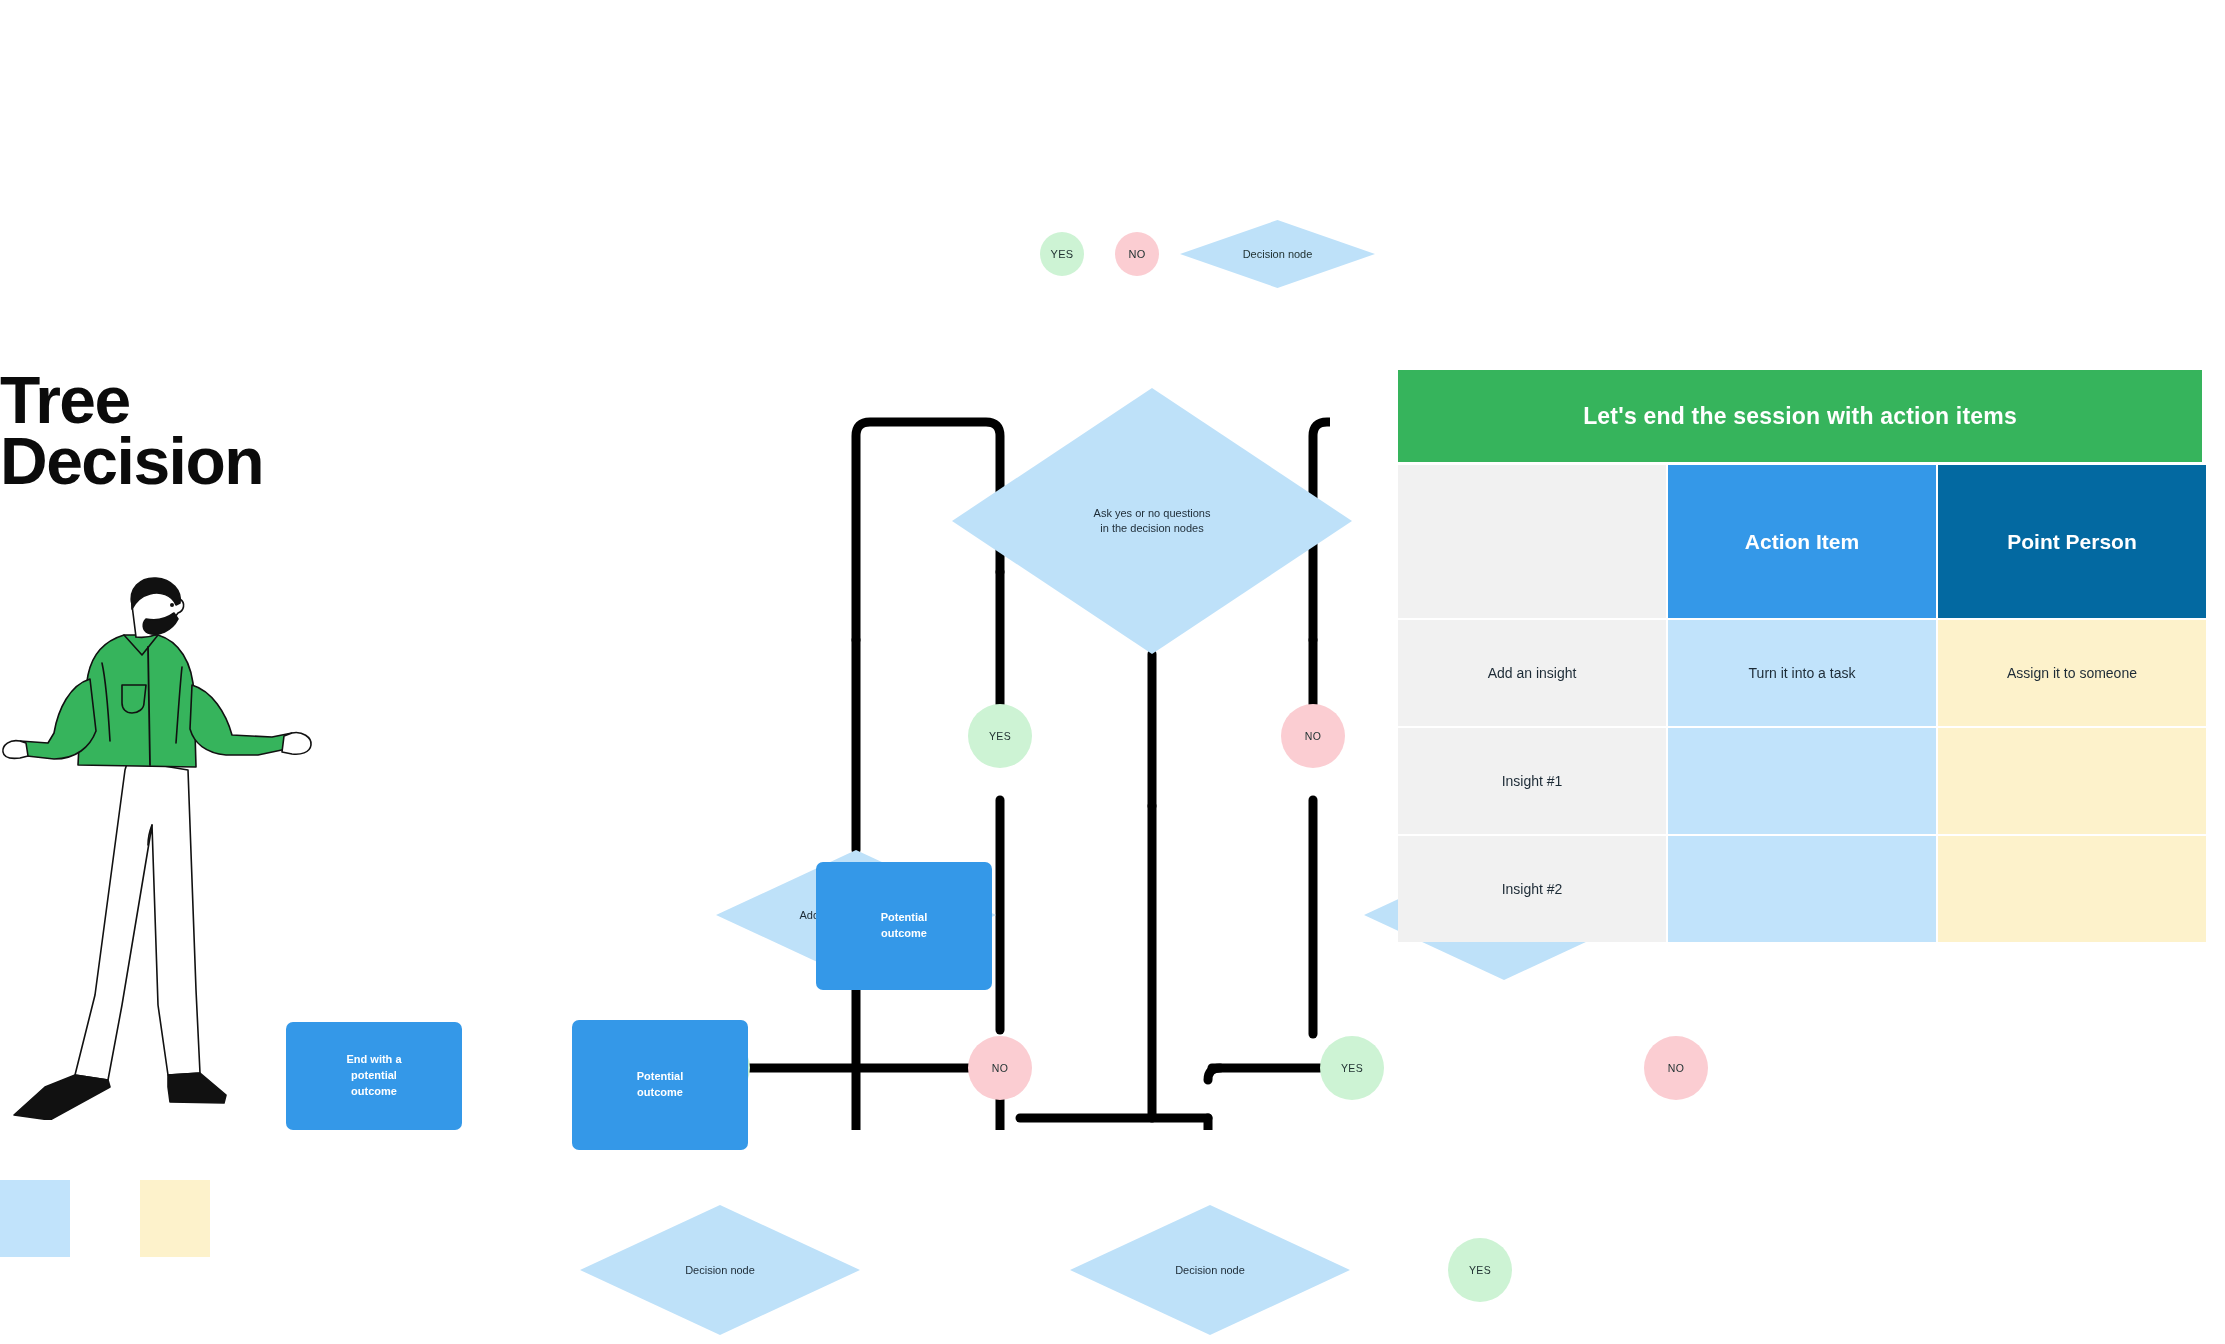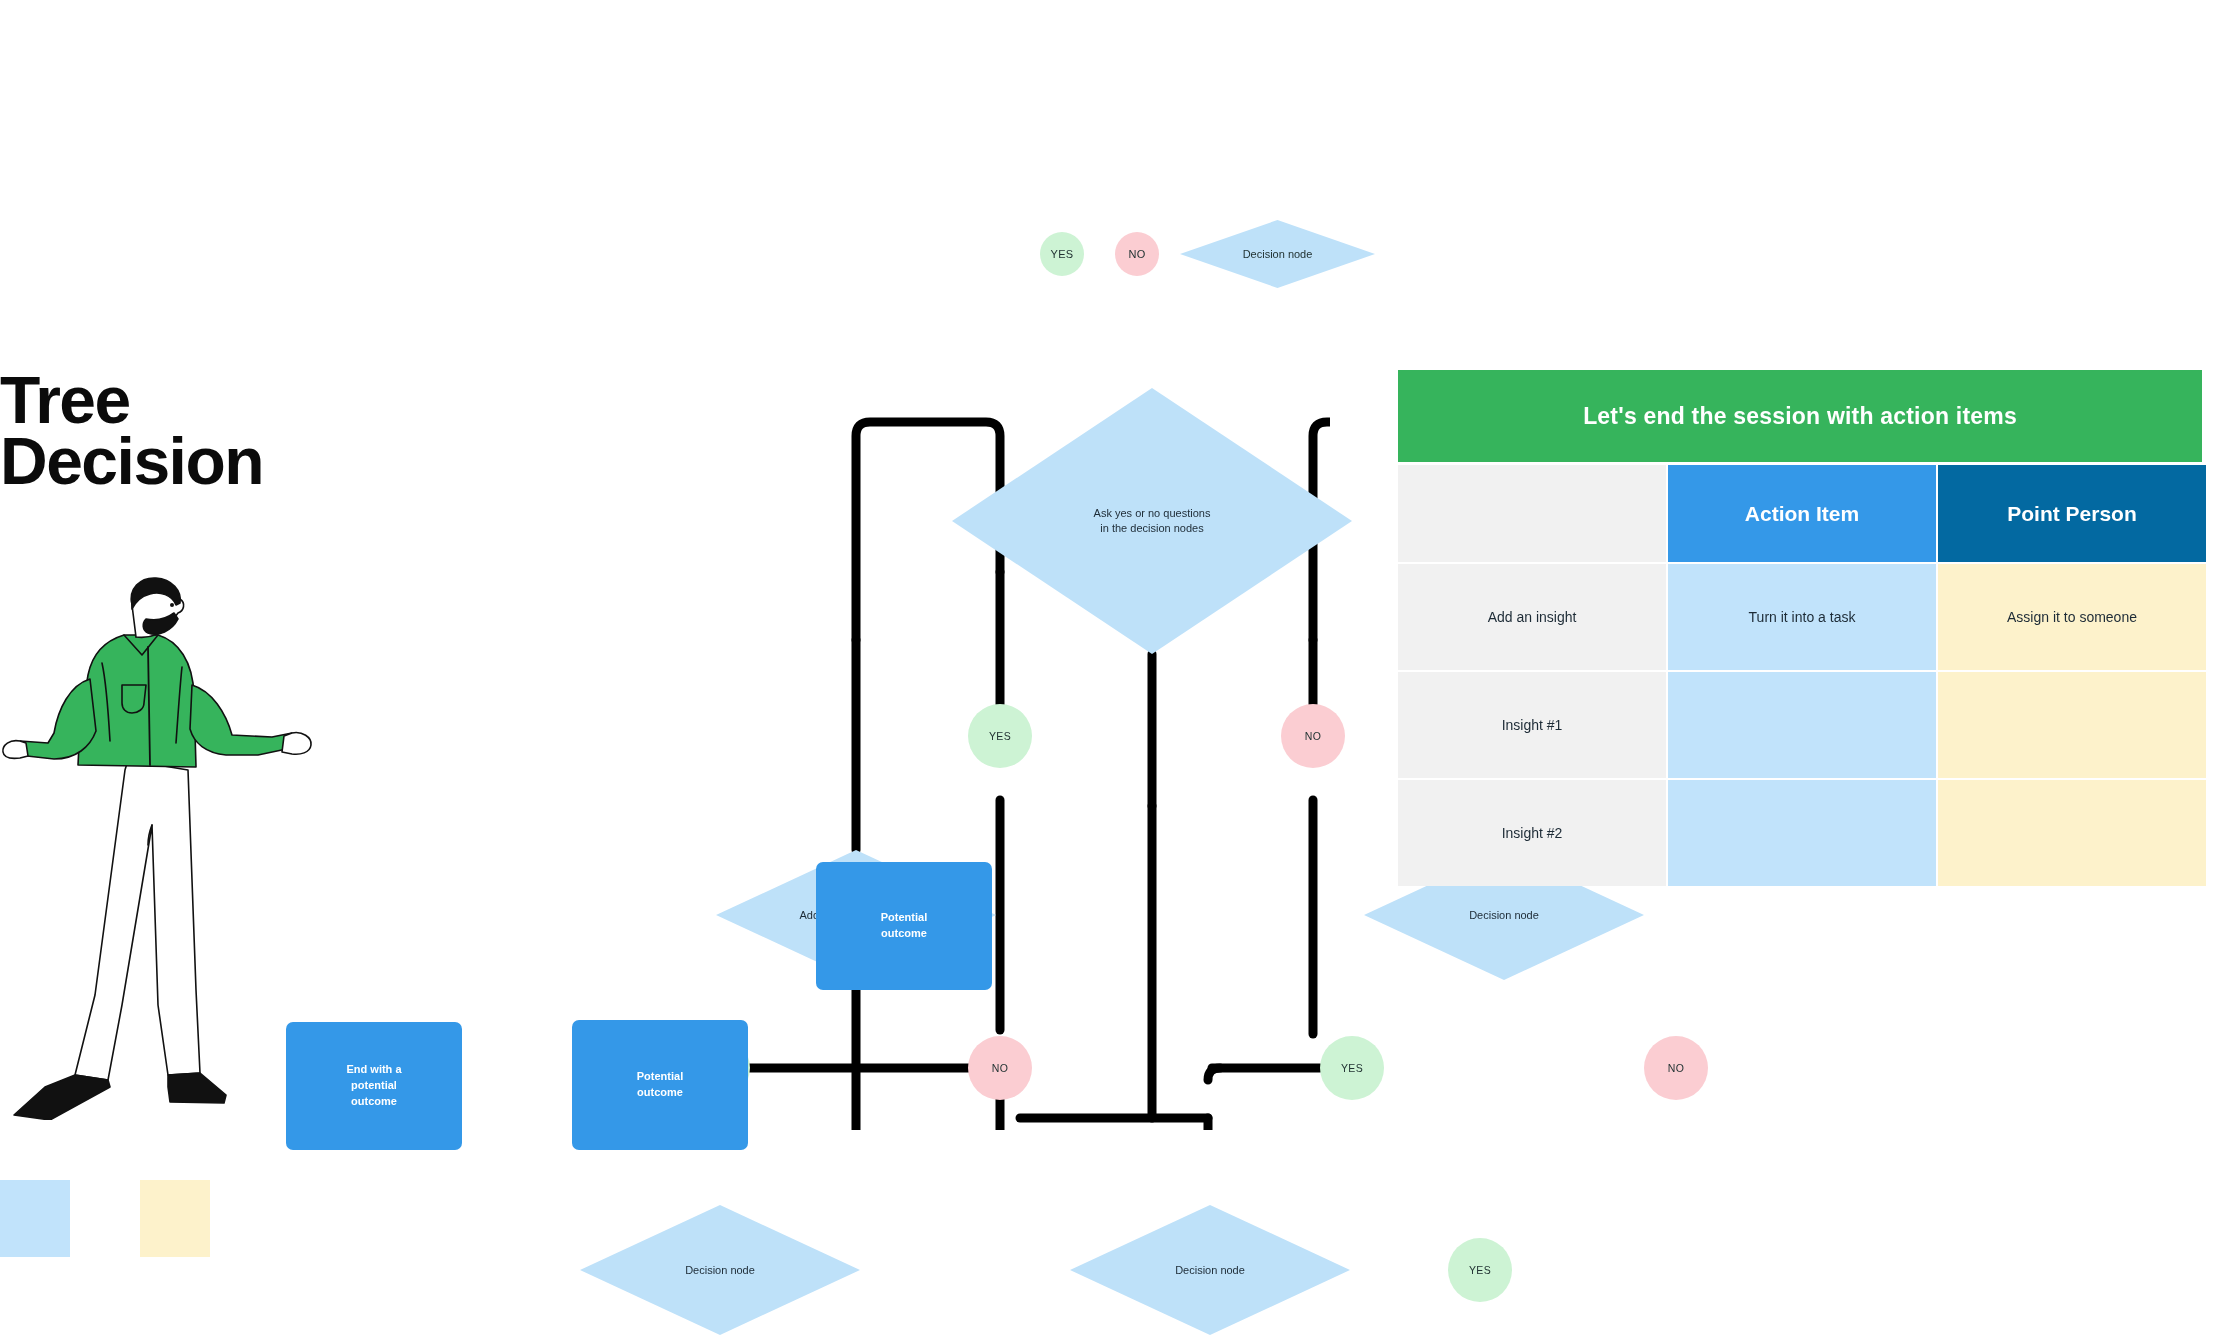--- a/index.html
+++ b/index.html
@@ -57,21 +57,21 @@
   #action-table{position:absolute;left:1398px;top:370px;width:804px;height:758px;}
   #table-banner{
     position:absolute;left:0;top:0;width:804px;height:92px;background:#36b45c;
     display:flex;align-items:center;justify-content:center;
     color:#fff;font-size:23px;font-weight:700;letter-spacing:.2px;
   }
   .tgrid{position:absolute;left:0;top:95px;width:804px;}
   .trow{display:grid;grid-template-columns:268px 268px 268px;gap:2px;margin-bottom:2px;}
   .tcell{display:flex;align-items:center;justify-content:center;text-align:center;
          font-size:14px;color:#1d2b36;box-sizing:border-box;padding:4px 10px;}
-  .thead-row .tcell{height:97px;font-size:21px;font-weight:700;color:#ffffff;}
+  .thead-row .tcell{height:153px;font-size:21px;font-weight:700;color:#ffffff;}
   .c-blank{background:#f1f1f1;}
   .c-action-head{background:#3498e8;}
   .c-person-head{background:#0369a1;}
   .body-row .tcell{height:106px;}
   .c-label{background:#f1f1f1;}
   .c-action{background:#c1e3fb;}
   .c-person{background:#fdf2cb;}
 </style>
 </head>
 <body>
@@ -219,21 +219,21 @@
     <div class="node diamond" style="left:670px;top:865px;width:280px;height:130px;">Decision node</div>
 
     <div class="node circle yes" style="left:1048px;top:898px;width:64px;height:64px;">YES</div>
 
     <div class="node outcome" style="left:-113px;top:1258px;width:0px;height:0px;"></div>
     <div class="node outcome" style="left:-115px;top:1258px;width:0;height:0;"></div>
 
     <div class="node outcome" style="left:-115px;top:0px;width:0;height:0;"></div>
   </div>
 
-  <div class="node outcome" style="position:absolute;left:286px;top:1022px;width:176px;height:128px;">
+  <div class="node outcome" style="position:absolute;left:286px;top:1022px;width:176px;height:108px;">
     <div>
       End with a<br>potential<br>outcome
     </div>
   </div>
   <div class="node outcome" style="position:absolute;left:572px;top:1020px;width:176px;height:130px;">
     <div>
       Potential<br>outcome
     </div>
   </div>
   <div class="node outcome" style="position:absolute;left:816px;top:862px;width:176px;height:128px;">

